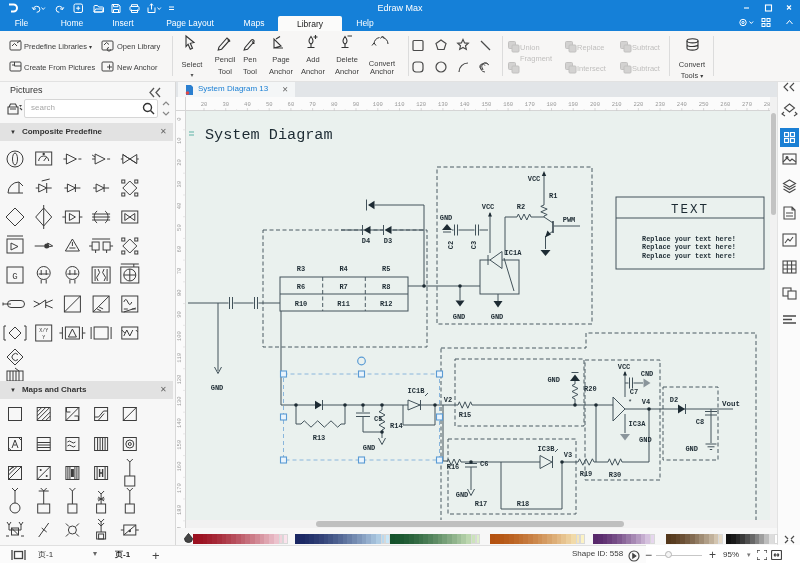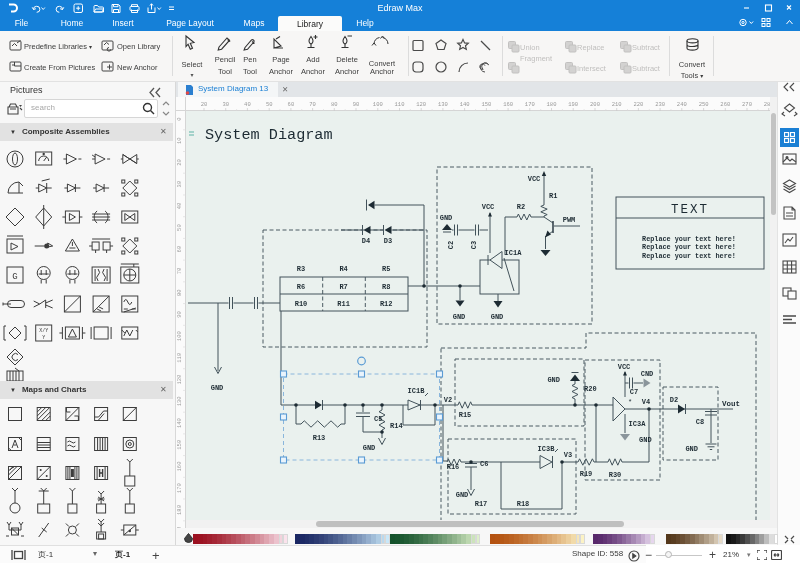--- a/index.html
+++ b/index.html
@@ -6,21 +6,21 @@
 #topbar{position:absolute;left:0;top:0;width:800px;height:31px;background:#1580d8;}
 #title{position:absolute;left:0;top:3px;width:800px;text-align:center;color:#fff;font-size:9px;}
 .menu{position:absolute;top:16px;color:#fff;font-size:8.5px;height:15px;line-height:15px;text-align:center;}
 #symtab{position:absolute;left:278px;top:16px;width:64px;height:15px;background:#fbfbfa;color:#222;text-align:center;line-height:16px;font-size:8.5px;border-radius:2px 2px 0 0;}
 #ribbon{position:absolute;left:0;top:31px;width:800px;height:51px;background:#f7f6f5;border-bottom:1px solid #e2e2e2;}
 .rsep{position:absolute;top:5px;height:40px;width:1px;background:#dcdcdc;}
 .rbtn{position:absolute;font-size:7.5px;color:#3c3c3c;white-space:nowrap;}
 .rlab{position:absolute;font-size:7.5px;color:#3c3c3c;text-align:center;white-space:nowrap;}
 .gray{color:#c0bfbe;}
 #tabbar{position:absolute;left:176px;top:82px;width:601px;height:15px;background:#e2e5e8;}
-#doctab{position:absolute;left:178px;top:82px;width:100px;height:15px;background:#f4f6f7;font-size:8px;color:#1a7fd4;}
+#doctab{position:absolute;left:178px;top:82px;width:117px;height:15px;background:#f4f6f7;font-size:8px;color:#1a7fd4;}
 #lpanel{position:absolute;left:0;top:82px;width:176px;height:463px;background:#f7f7f7;border-right:1px solid #d8d8d8;}
 .lphead{position:absolute;left:0;width:173px;height:18px;background:#e2e2e2;font-size:8px;color:#333;font-weight:bold;line-height:18px;}
 #canvas{position:absolute;left:186px;top:111px;width:584px;height:417px;background:#eaf1ee;}
 #hruler{position:absolute;left:176px;top:97px;width:594px;height:14px;background:#fbfbfb;border-bottom:1px solid #d5d5d5;}
 #vruler{position:absolute;left:176px;top:111px;width:10px;height:417px;background:#fbfbfb;border-right:1px solid #d5d5d5;}
 #corner{position:absolute;left:176px;top:97px;width:10px;height:14px;background:#fbfbfb;border-right:1px solid #d5d5d5;border-bottom:1px solid #d5d5d5;z-index:3;}
 #rbar{position:absolute;left:777px;top:82px;width:23px;height:463px;background:#fbfbfb;border-left:1px solid #e3e3e3;}
 #vscroll{position:absolute;left:770px;top:97px;width:7px;height:431px;background:#f1f1f1;}
 #vthumb{position:absolute;left:771px;top:113px;width:5px;height:102px;background:#c3c3c3;border-radius:3px;}
 #hscroll{position:absolute;left:186px;top:520px;width:584px;height:8px;background:#f1f1f1;}
@@ -182,21 +182,21 @@
       </svg>
       <div class="abs" style="left:24px;top:17px;width:134px;height:19px;background:#fff;border:1px solid #d6d6d6;border-radius:2px"></div>
       <div class="abs" style="left:31px;top:21px;font-size:8px;color:#a8a8a8">search</div>
       <svg class="abs" style="left:142px;top:20px" width="13" height="13" viewBox="0 0 13 13" fill="none" stroke="#333" stroke-width="1.4">
         <circle cx="5.5" cy="5.5" r="4"></circle>
         <path d="M8.5,8.5 l3.5,3.5"></path>
       </svg>
       <svg class="abs" style="left:160px;top:17px" width="12" height="20" viewBox="0 0 12 20" fill="none" stroke="#888" stroke-width="1.2">
         <path d="M3,6 l3,-3 3,3 M3,13 l3,3 3,-3"></path>
       </svg>
-      <div class="lphead" style="top:41px"><span style="margin-left:10px;font-size:6px">▼</span><span style="margin-left:6px">Composite Assemblies</span><span style="position:absolute;left:160px;color:#666;font-weight:normal">✕</span></div>
+      <div class="lphead" style="top:41px"><span style="margin-left:10px;font-size:6px">▼</span><span style="margin-left:6px">Composite Predefine</span><span style="position:absolute;left:160px;color:#666;font-weight:normal">✕</span></div>
       <svg class="abs" style="left:0;top:58px" width="150" height="244" viewBox="0 0 150 244">
         <circle cx="15.0" cy="19" r="8" stroke="#3c3c3c" fill="none" stroke-width="1"></circle>
         <ellipse cx="15.0" cy="19" rx="2.5" ry="6" stroke="#3c3c3c" fill="none" stroke-width="1"></ellipse>
         <rect x="35.7" y="12" width="16" height="13" stroke="#3c3c3c" fill="none" stroke-width="1"></rect>
         <path d="M38.7,21 a5,5 0 0 1 10,0 M43.7,21 l3,-4" stroke="#3c3c3c" fill="none" stroke-width="1"></path>
         <circle cx="43.7" cy="14" r="1.2" fill="#3c3c3c"></circle>
         <path d="M63.400000000000006,19 h3 M78.4,19 h3 M66.4,14 v10 l10,-5 z" stroke="#3c3c3c" fill="none" stroke-width="1"></path>
         <path d="M92.1,19 h3 M107.1,19 h3 M95.1,14 v10 l10,-5 z M92.1,15 l3,2" stroke="#3c3c3c" fill="none" stroke-width="1"></path>
         <path d="M120.80000000000001,19 h2 M136.8,19 h2 M122.80000000000001,14.5 v9 l14,-9 v9 z M122.80000000000001,14.5 l14,9" stroke="#3c3c3c" fill="none" stroke-width="1"></path>
         <path d="M8.0,53 a11,11 0 0 1 11,-11 l0,11 z M19.0,42 l4,4 M19.0,53 h4" stroke="#3c3c3c" fill="none" stroke-width="1"></path>
@@ -820,21 +820,21 @@
       <div class="abs" style="left:152px;top:2px;color:#444;font-size:13px">+</div>
       <div class="abs" style="left:572px;top:3px;color:#3a3a3a">Shape ID: 558</div>
       <svg class="abs" style="left:628px;top:3.5px" width="12" height="12" viewBox="0 0 12 12" fill="none" stroke="#444" stroke-width="1.1">
         <circle cx="6" cy="6" r="5"></circle>
         <path d="M4.8,3.8 l3,2.2 -3,2.2 z" fill="#444"></path>
       </svg>
       <div class="abs" style="left:645px;top:2px;color:#444;font-size:12px">−</div>
       <div class="abs" style="left:656px;top:8.5px;width:46px;height:1.5px;background:#c7c7c7"></div>
       <div class="abs" style="left:665px;top:5px;width:7px;height:7px;background:#f5f5f5;border:1px solid #b5b5b5;border-radius:50%"></div>
       <div class="abs" style="left:709px;top:2px;color:#444;font-size:12px">+</div>
-      <div class="abs" style="left:723px;top:4px;color:#333">21%</div>
+      <div class="abs" style="left:723px;top:4px;color:#333">95%</div>
       <div class="abs" style="left:747px;top:5px;color:#777;font-size:7px">▾</div>
       <svg class="abs" style="left:757px;top:4px" width="10" height="10" viewBox="0 0 10 10" fill="none" stroke="#444" stroke-width="1.3">
         <path d="M0,3 V0 H3 M7,0 H10 V3 M10,7 V10 H7 M3,10 H0 V7"></path>
       </svg>
       <svg class="abs" style="left:771px;top:4px" width="11" height="10" viewBox="0 0 11 10" fill="none" stroke="#444" stroke-width="1.2">
         <rect x="0.5" y="0.5" width="10" height="9" rx="1"></rect>
         <path d="M3,5 h5 M3,5 l1.5,-1.5 M3,5 l1.5,1.5 M8,5 l-1.5,-1.5 M8,5 l-1.5,1.5"></path>
       </svg>
     </div>
   </div>

